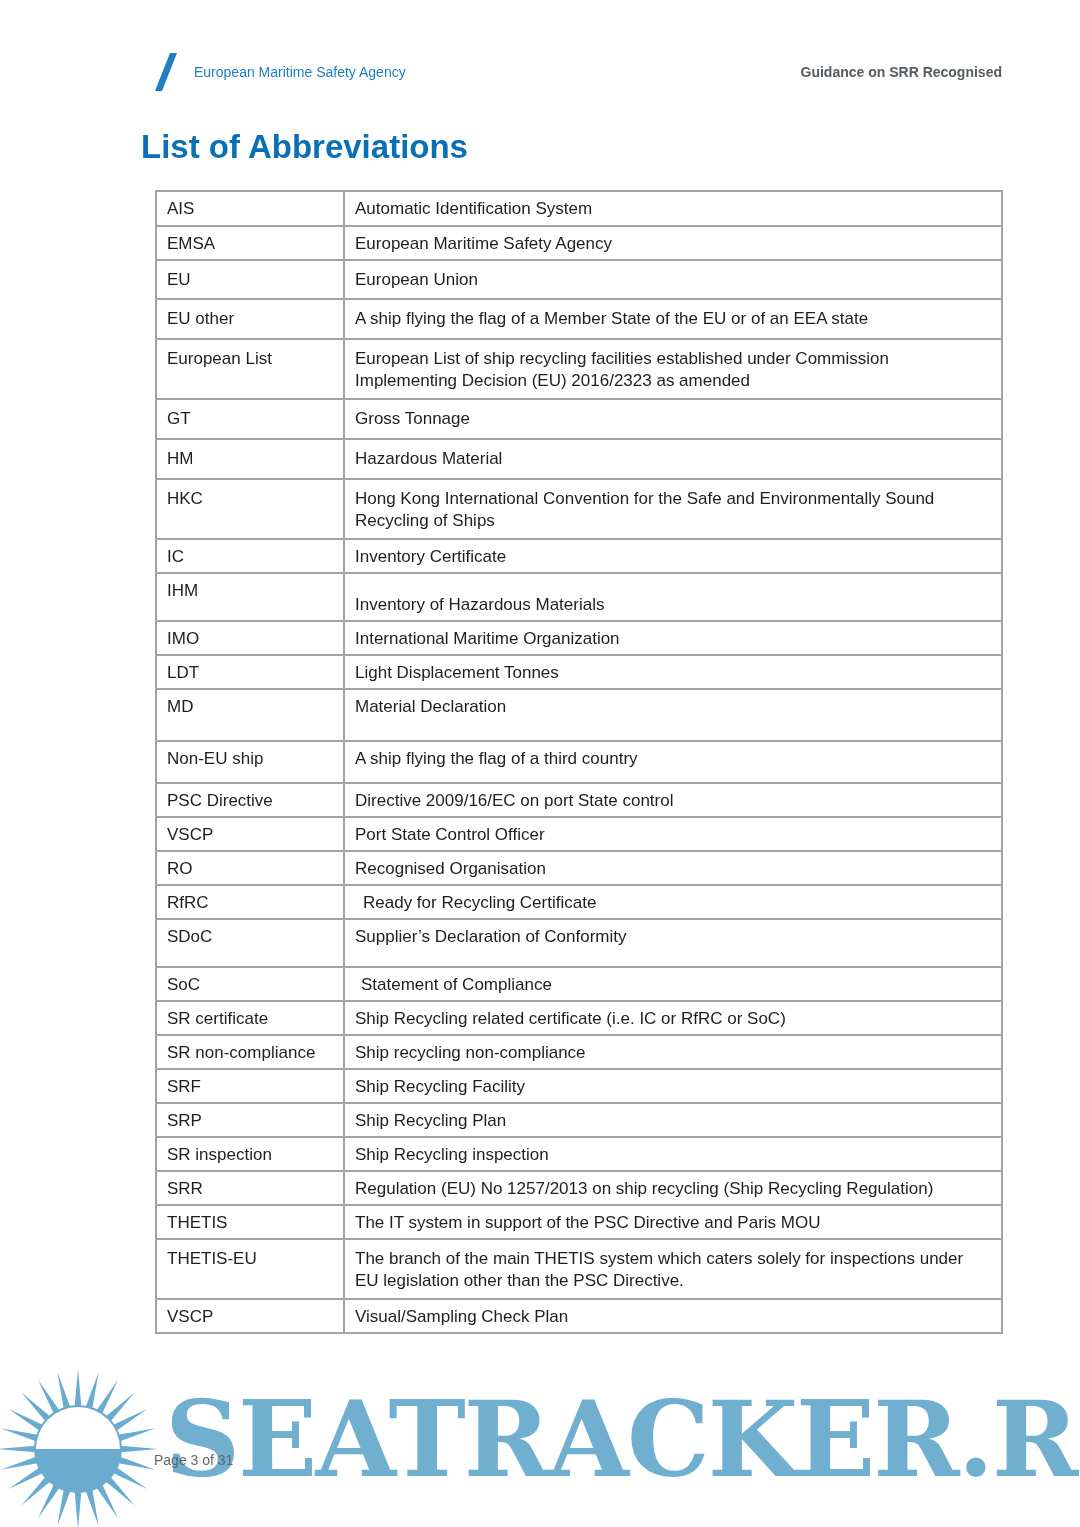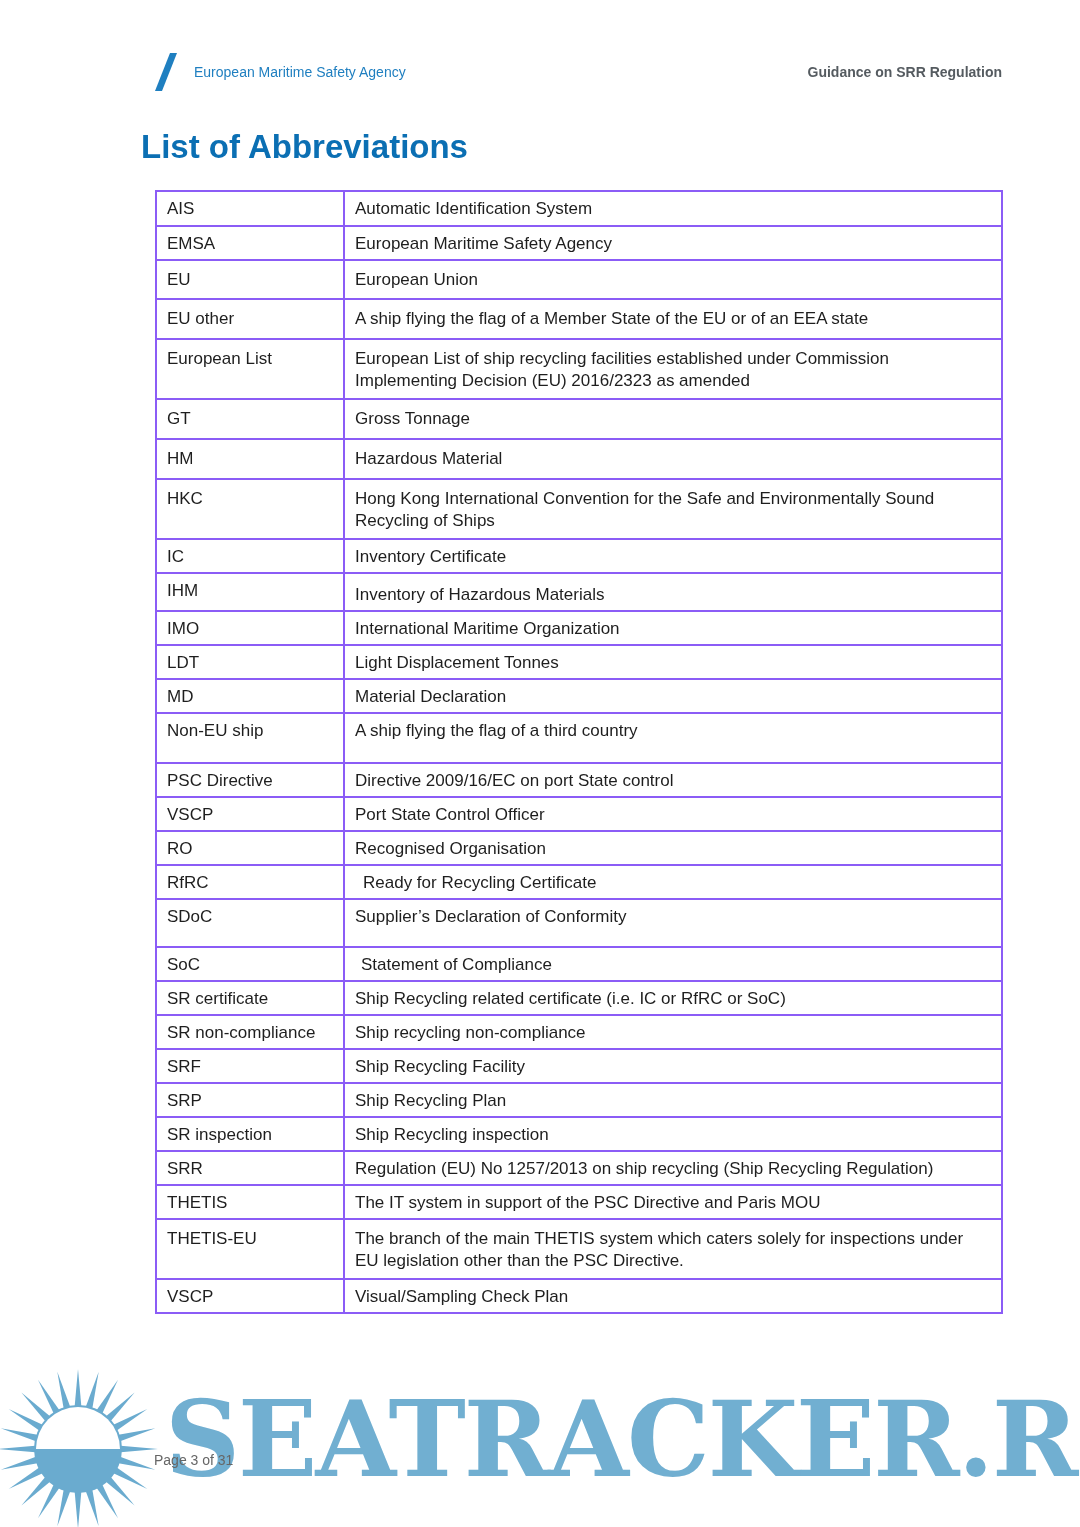--- a/index.html
+++ b/index.html
@@ -19,21 +19,21 @@
   }
   .page-title {
     position: absolute; left: 141px; top: 128px; margin: 0;
     font-size: 33px; font-weight: bold; color: #0b6fb3; letter-spacing: 0px;
   }
   table.abbr {
     position: absolute; left: 155px; top: 190px; width: 848px;
     border-collapse: collapse; table-layout: fixed;
   }
   table.abbr td {
-    border: 2px solid #8b5cf6; padding: 8px 10px 6px 10px;
+    border: 2px solid #a3a3a3; padding: 8px 10px 6px 10px;
     font-size: 17px; color: #1e1e1e; vertical-align: top; line-height: 22px;
     box-sizing: border-box;
   }
   table.abbr td.k { width: 188px; }
   .footer-page {
     position: absolute; left: 154px; top: 1452px; font-size: 14px; color: #666;
     z-index: 3;
   }
   .watermark {
     position: absolute; left: 0; top: 1365px; width: 1080px; height: 162px; z-index: 2;
@@ -44,21 +44,21 @@
     color: #6aabcf; letter-spacing: -2px; line-height: 1; opacity: 0.95;
   }
 </style>
 </head>
 <body>
 
 <svg class="header-slash" viewBox="0 0 24 38">
   <polygon points="16,0 23,0 8,38 1,38" fill="#1f7fc0"></polygon>
 </svg>
 <div class="agency">European Maritime Safety Agency</div>
-<div class="doc-title">Guidance on SRR Regulation</div>
+<div class="doc-title">Guidance on SRR Recognised</div>
 
 <h1 class="page-title">List of Abbreviations</h1>
 
 <table class="abbr">
   <tbody id="abbr-body">
       <tr style="height: 35px;">
         <td class="k" style="padding: 6px 10px 4px;">AIS</td>
         <td style="padding: 6px 10px 4px;">Automatic Identification System</td>
       </tr>
       <tr style="height: 34px;">
@@ -88,36 +88,36 @@
       <tr style="height: 56px;">
         <td class="k">HKC</td>
         <td>Hong Kong International Convention for the Safe and Environmentally Sound Recycling of Ships</td>
       </tr>
       <tr style="height: 34px;">
         <td class="k" style="padding: 6px 10px 4px;">IC</td>
         <td style="padding: 6px 10px 4px;">Inventory Certificate</td>
       </tr>
       <tr style="height: 34px;">
         <td class="k" style="padding: 6px 10px 4px;">IHM</td>
-        <td style="padding: 10px 10px 4px; margin-left: 31px;">Inventory of Hazardous Materials</td>
+        <td style="padding: 20px 10px 4px; margin-left: 31px;">Inventory of Hazardous Materials</td>
       </tr>
       <tr style="height: 34px;">
         <td class="k" style="padding: 6px 10px 4px;">IMO</td>
         <td style="padding: 6px 10px 4px;">International Maritime Organization</td>
       </tr>
       <tr style="height: 34px;">
         <td class="k" style="padding: 6px 10px 4px;">LDT</td>
         <td style="padding: 6px 10px 4px;">Light Displacement Tonnes</td>
       </tr>
-      <tr style="height: 34px;">
+      <tr style="height: 52px;">
         <td class="k" style="padding: 6px 10px 4px;">MD</td>
         <td style="padding: 6px 10px 4px;">Material Declaration</td>
       </tr>
       <tr style="height: 34px;">
-        <td class="k" style="padding: 6px 10px 20px;">Non-EU ship</td>
+        <td class="k" style="padding: 6px 10px 12px;">Non-EU ship</td>
         <td style="padding: 6px 10px 4px;">A ship flying the flag of a third country</td>
       </tr>
       <tr style="height: 34px;">
         <td class="k" style="padding: 6px 10px 4px;">PSC Directive</td>
         <td style="padding: 6px 10px 4px;">Directive 2009/16/EC on port State control</td>
       </tr>
       <tr style="height: 34px;">
         <td class="k" style="padding: 6px 10px 4px;">VSCP</td>
         <td style="padding: 6px 10px 4px;">Port State Control Officer</td>
       </tr>

